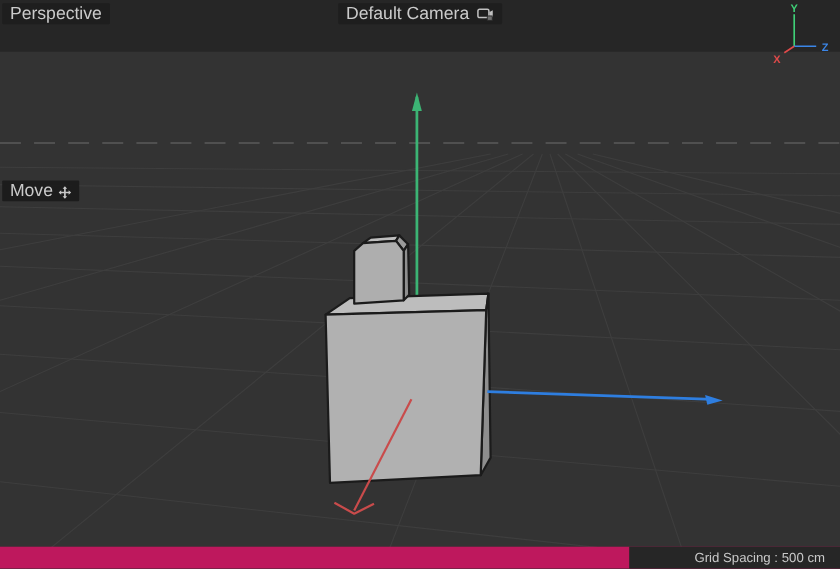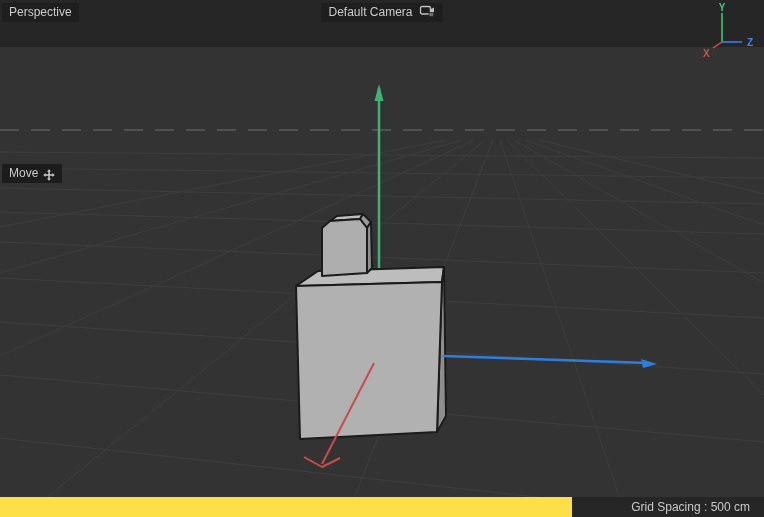--- a/index.html
+++ b/index.html
@@ -1,25 +1,25 @@
 <!DOCTYPE html>
 <html><head>
 <meta charset="utf-8">
 <style>
   html,body{margin:0;padding:0;background:#333;}
   body{width:764px;height:517px;position:relative;overflow:hidden;
        font-family:"Liberation Sans", sans-serif;-webkit-font-smoothing:antialiased;}
   .top-bar{position:absolute;left:0;top:0;width:764px;height:47px;background:#262626;z-index:1;}
   .viewport{position:absolute;left:0;top:47px;width:764px;height:450px;background:#333333;z-index:0;}
-  .status-bar{position:absolute;left:0;top:497px;width:764px;height:20px;background:#fde047;z-index:3;}
+  .status-bar{position:absolute;left:0;top:497px;width:764px;height:20px;background:#be185d;z-index:3;}
   .scene-svg{position:absolute;left:0;top:0;width:764px;height:517px;z-index:2;}
-  .chip{position:absolute;background:#1e1e1e;color:#cbcbcb;font-size:12px;line-height:15px;
+  .chip{position:absolute;background:#1e1e1e;color:#cbcbcb;font-size:16px;line-height:15px;
         padding:2px 7px;border-radius:1px;white-space:nowrap;z-index:4;}
   .chip-view{left:2px;top:3px;}
-  .chip-camera{left:50%;top:3px;transform:translateX(-50%);display:flex;align-items:flex-start;gap:7px;}
+  .chip-camera{left:50%;top:3px;transform:translateX(-50%);display:flex;align-items:center;gap:7px;}
   .chip-tool{left:2px;top:164px;background:rgba(26,26,26,0.9);display:flex;align-items:flex-end;gap:5px;}
   .icon{display:inline-flex;align-items:center;justify-content:center;}
   .status-chip{position:absolute;right:0;top:0;height:20px;width:192px;background:#262626;
         color:#c9c9c9;font-size:12px;line-height:20px;text-align:right;padding-right:14px;
         box-sizing:border-box;}
 </style>
 </head>
 <body>
 
 <div class="top-bar"></div>

